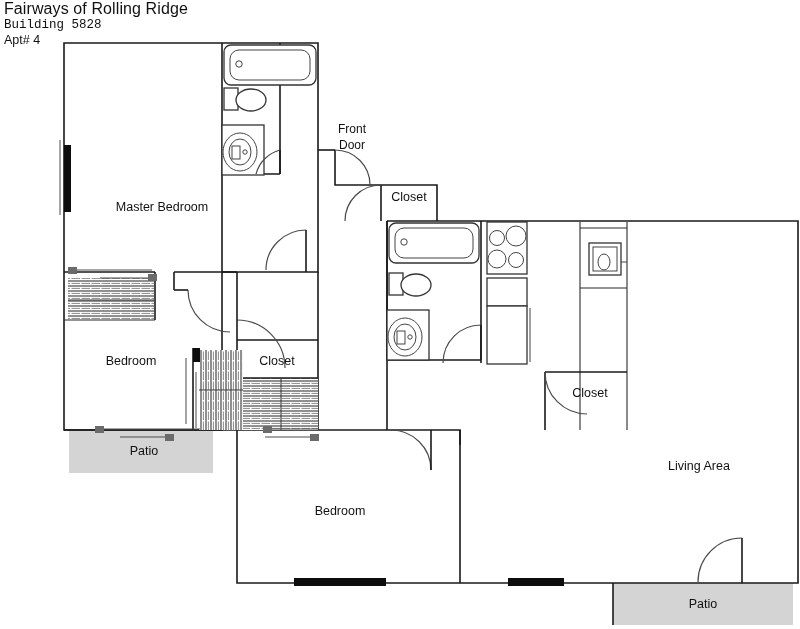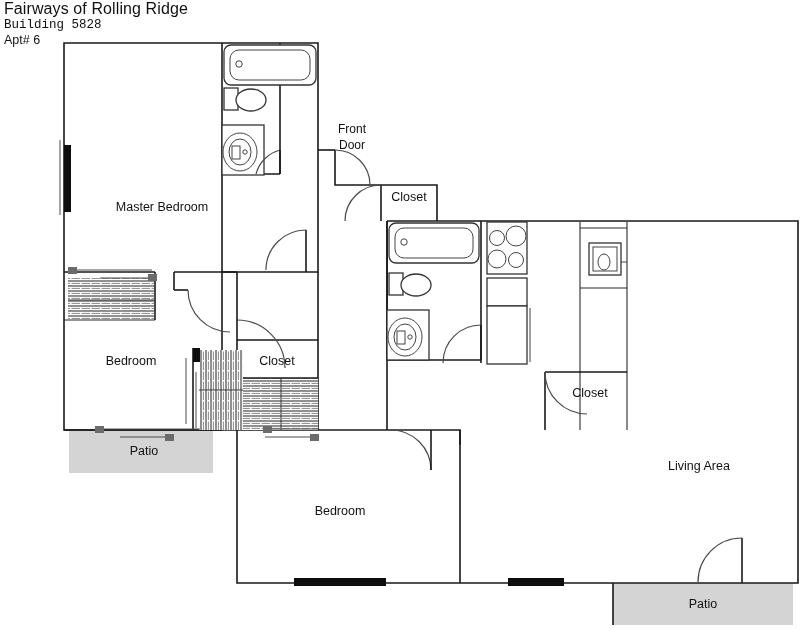--- a/index.html
+++ b/index.html
@@ -111,21 +111,21 @@
   }
 </style>
 </head>
 <body>
 
 <div id="plan-root">
 
   <div class="title-block">
     <span class="title-main">Fairways of Rolling Ridge</span>
     <span class="title-sub">Building 5828</span>
-    <span class="title-apt">Apt# 6</span>
+    <span class="title-apt">Apt# 4</span>
   </div>
 
   <svg id="floorplan" width="800" height="629" viewBox="0 0 800 629">
 
     <defs>
       <pattern id="clothHatchH" width="5" height="10" patternUnits="userSpaceOnUse">
         <rect width="5" height="10" fill="#ffffff"></rect>
         <line x1="1" y1="0" x2="1" y2="10" stroke="#555" stroke-width="1.3"></line>
         <line x1="3.4" y1="1.5" x2="3.4" y2="10" stroke="#8a8a8a" stroke-width="1"></line>
       </pattern>

